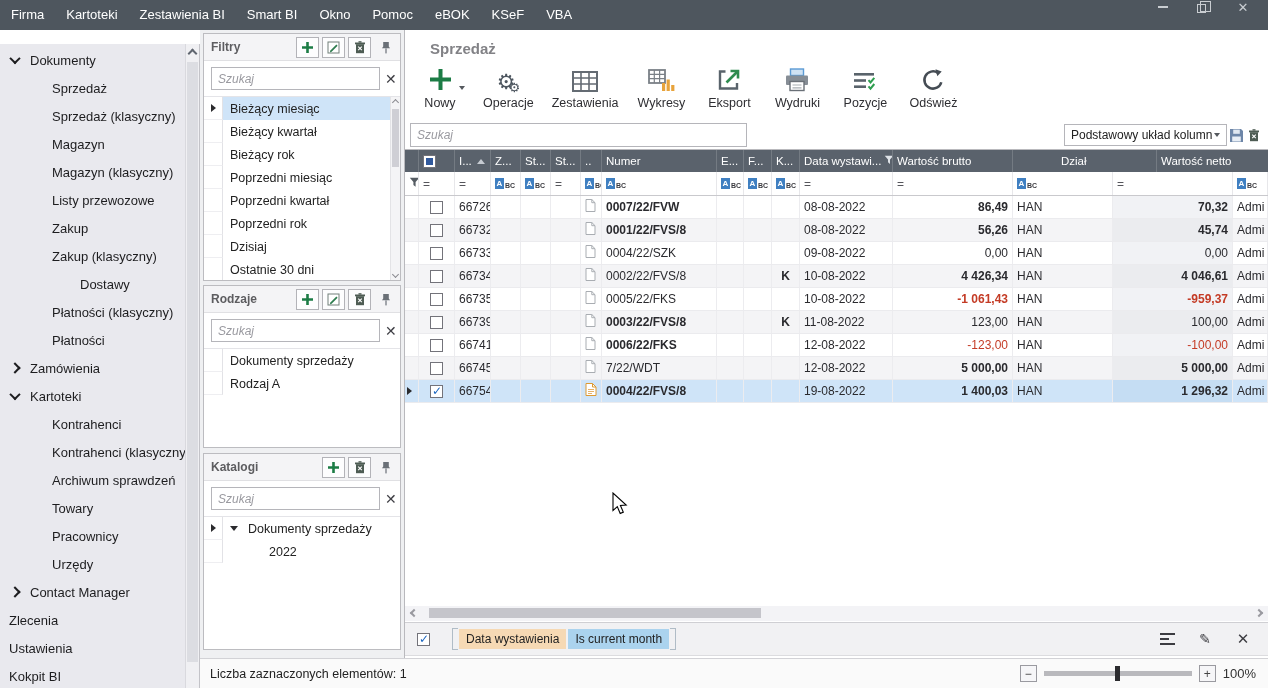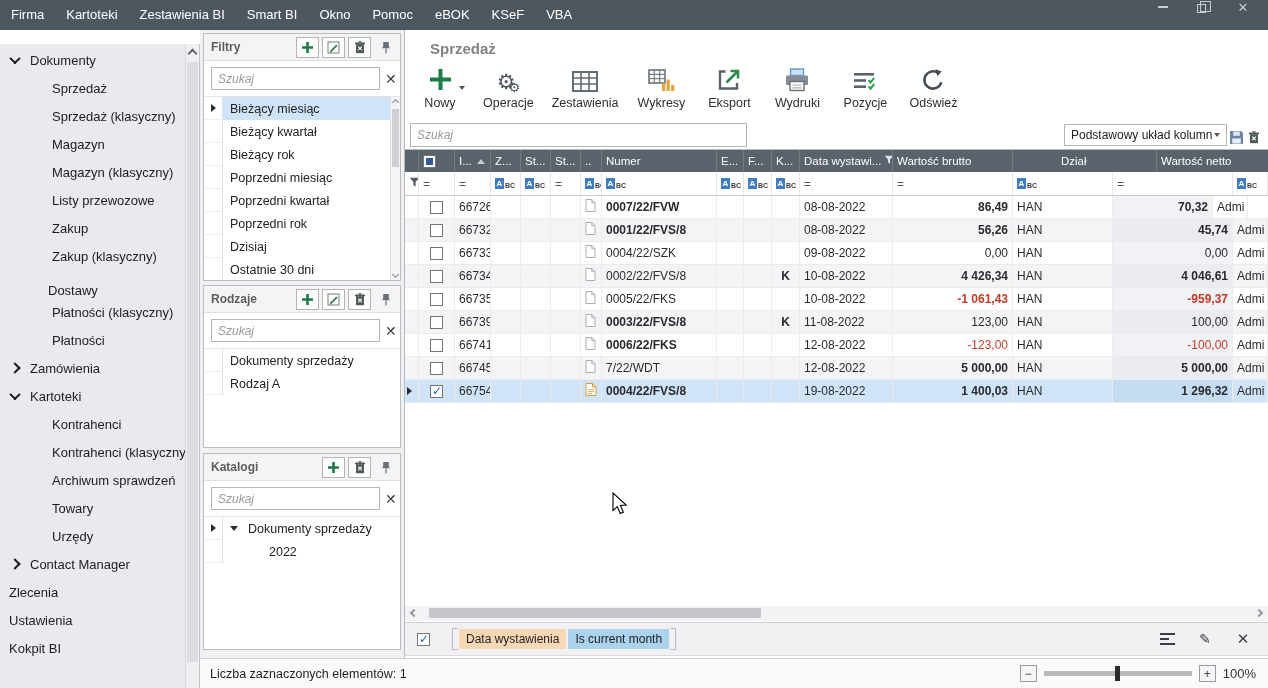--- a/index.html
+++ b/index.html
@@ -70,21 +70,21 @@
   .tb-btn { display:flex; flex-direction:column; align-items:center; gap:4px; min-width:50px; cursor:pointer; }
   .tb-icon { height:30px; display:flex; align-items:flex-end; justify-content:center; position:relative; }
   .tb-label { font-size:12.5px; color:#2e2e32; }
   .dd-arrow { position:absolute; right:-12px; bottom:2px; width:0; height:0; border-top:4px solid #55595e; border-left:3.5px solid transparent; border-right:3.5px solid transparent; }
   .gear-big { font-size:21px; color:#4d565f; line-height:1; }
   .gear-sm { font-size:13px; color:#4d565f; line-height:1; margin-left:-7px; margin-bottom:-2px; }
 
   .gridsearch { position:absolute; left:5px; top:92px; width:853px; height:26px; display:flex; align-items:center; }
   .grid-search-input { width:337px; height:24px; border:1px solid #b5b5ba; padding:0 6px; font-size:12px; font-family:inherit; outline:none; }
   .grid-search-input::placeholder { font-style:italic; color:#9a9aa0; }
-  .layoutctl { margin-left:auto; display:flex; align-items:flex-end; }
+  .layoutctl { margin-left:auto; display:flex; align-items:center; }
   .layout-select { width:163px; height:22px; border:1px solid #b5b5ba; background:#fff; display:flex; align-items:center; padding:0 6px; font-size:12px; color:#222; cursor:pointer; }
   .layout-select .car { margin-left:auto; width:0; height:0; border-top:4px solid #55595e; border-left:3.5px solid transparent; border-right:3.5px solid transparent; }
   .mini-btn { width:18px; height:18px; display:flex; align-items:center; justify-content:center; cursor:pointer; }
 
   
   .tbl { position:absolute; left:0; top:119px; width:863px; }
   .trow { display:flex; width:863px; }
   .hrow { background:#5a626c; height:23px; border-top:1px solid #b9b9bd; }
   .th { display:flex; align-items:center; padding:0 4px; color:#fff; font-size:11.5px; border-right:1px solid rgba(255,255,255,0.16); white-space:nowrap; overflow:hidden; cursor:pointer; }
   .sort-up { width:0; height:0; border-bottom:5px solid #c6cbd2; border-left:4px solid transparent; border-right:4px solid transparent; margin-left:5px; }
@@ -183,21 +183,21 @@
         </div>
         <div class="nav-item" style="padding-left: 52px;">
           <span>Listy przewozowe</span>
         </div>
         <div class="nav-item" style="padding-left: 52px;">
           <span>Zakup</span>
         </div>
         <div class="nav-item" style="padding-left: 52px;">
           <span>Zakup (klasyczny)</span>
         </div>
-        <div class="nav-item" style="padding-left: 48px; align-items: flex-end;">
+        <div class="nav-item" style="padding-left: 80px;">
           <span>Dostawy</span>
         </div>
         <div class="nav-item" style="padding-left: 52px;">
           <span>Płatności (klasyczny)</span>
         </div>
         <div class="nav-item" style="padding-left: 52px;">
           <span>Płatności</span>
         </div>
         <div class="nav-item" style="padding-left: 11px;">
           <span class="chv right"></span>
@@ -211,20 +211,23 @@
           <span>Kontrahenci</span>
         </div>
         <div class="nav-item" style="padding-left: 52px;">
           <span>Kontrahenci (klasyczny)</span>
         </div>
         <div class="nav-item" style="padding-left: 52px;">
           <span>Archiwum sprawdzeń</span>
         </div>
         <div class="nav-item" style="padding-left: 52px;">
           <span>Towary</span>
+        </div>
+        <div class="nav-item" style="padding-left: 52px;">
+          <span>Pracownicy</span>
         </div>
         <div class="nav-item" style="padding-left: 52px;">
           <span>Urzędy</span>
         </div>
         <div class="nav-item" style="padding-left: 11px;">
           <span class="chv right"></span>
           <span>Contact Manager</span>
         </div>
         <div class="nav-item" style="padding-left: 9px;">
           <span>Zlecenia</span>
@@ -674,21 +677,21 @@
                 <path d="M6.8.5v3.2H10" fill="none" stroke="#a9adb2"></path>
               </svg></span>
           </div>
           <div class="td bold" style="width: 115px; flex: 0 0 auto;">0007/22/FVW</div>
           <div class="td" style="width: 27px; flex: 0 0 auto;"></div>
           <div class="td" style="width: 28px; flex: 0 0 auto;"></div>
           <div class="td ctr bold" style="width: 28px; flex: 0 0 auto;"></div>
           <div class="td" style="width: 93px; flex: 0 0 auto;">08-08-2022</div>
           <div class="td rt bold" style="width: 120px; flex: 0 0 auto;">86,49</div>
           <div class="td" style="width: 100px; flex: 0 0 auto;">HAN</div>
-          <div class="td rt shade bold" style="width: 100px; flex: 0 0 auto;">70,32</div>
+          <div class="td rt shade bold" style="width: 120px; flex: 0 0 auto;">70,32</div>
           <div class="td" style="width: 35px; flex: 0 0 auto;">Admi</div>
         </div>
         <div class="trow drow alt">
           <div class="td" style="width: 14px; flex: 0 0 auto; padding: 0px 2px;"></div>
           <div class="td" style="width: 36px; flex: 0 0 auto; justify-content: center;">
             <span class="cb"></span>
           </div>
           <div class="td" style="width: 36px; flex: 0 0 auto;">66732</div>
           <div class="td" style="width: 30px; flex: 0 0 auto;"></div>
           <div class="td" style="width: 30px; flex: 0 0 auto;"></div>

